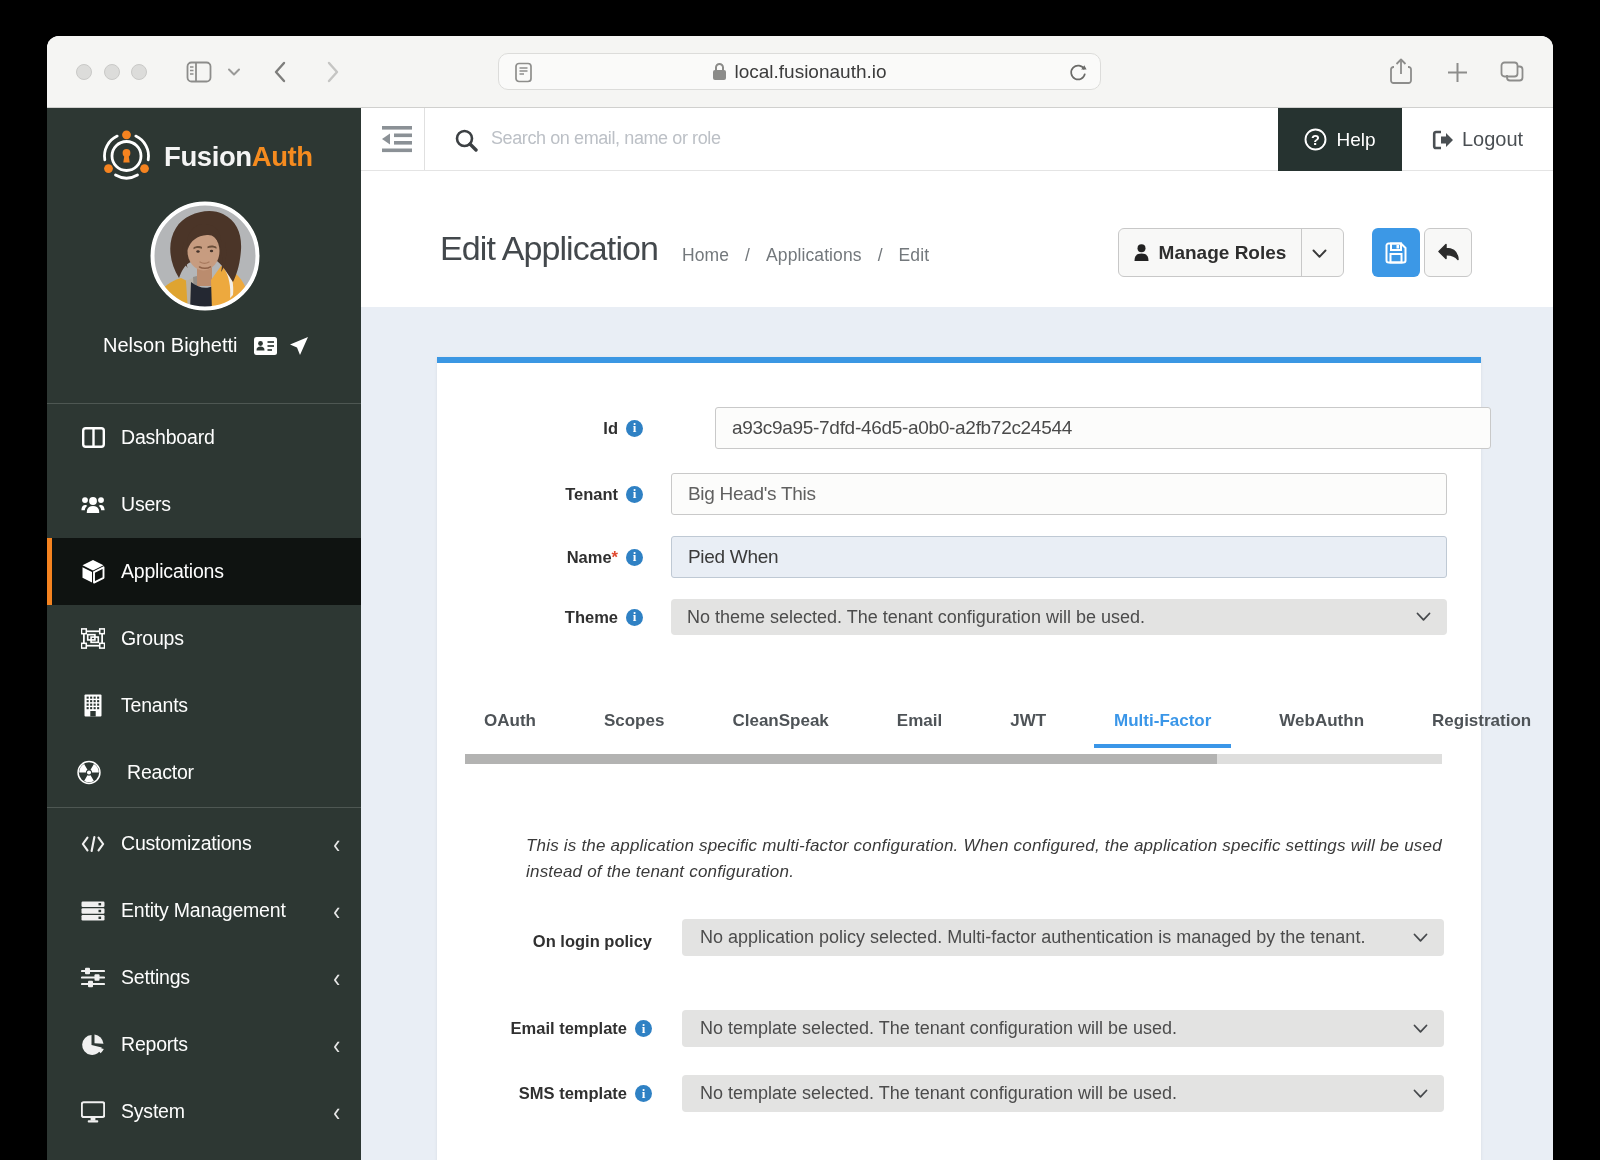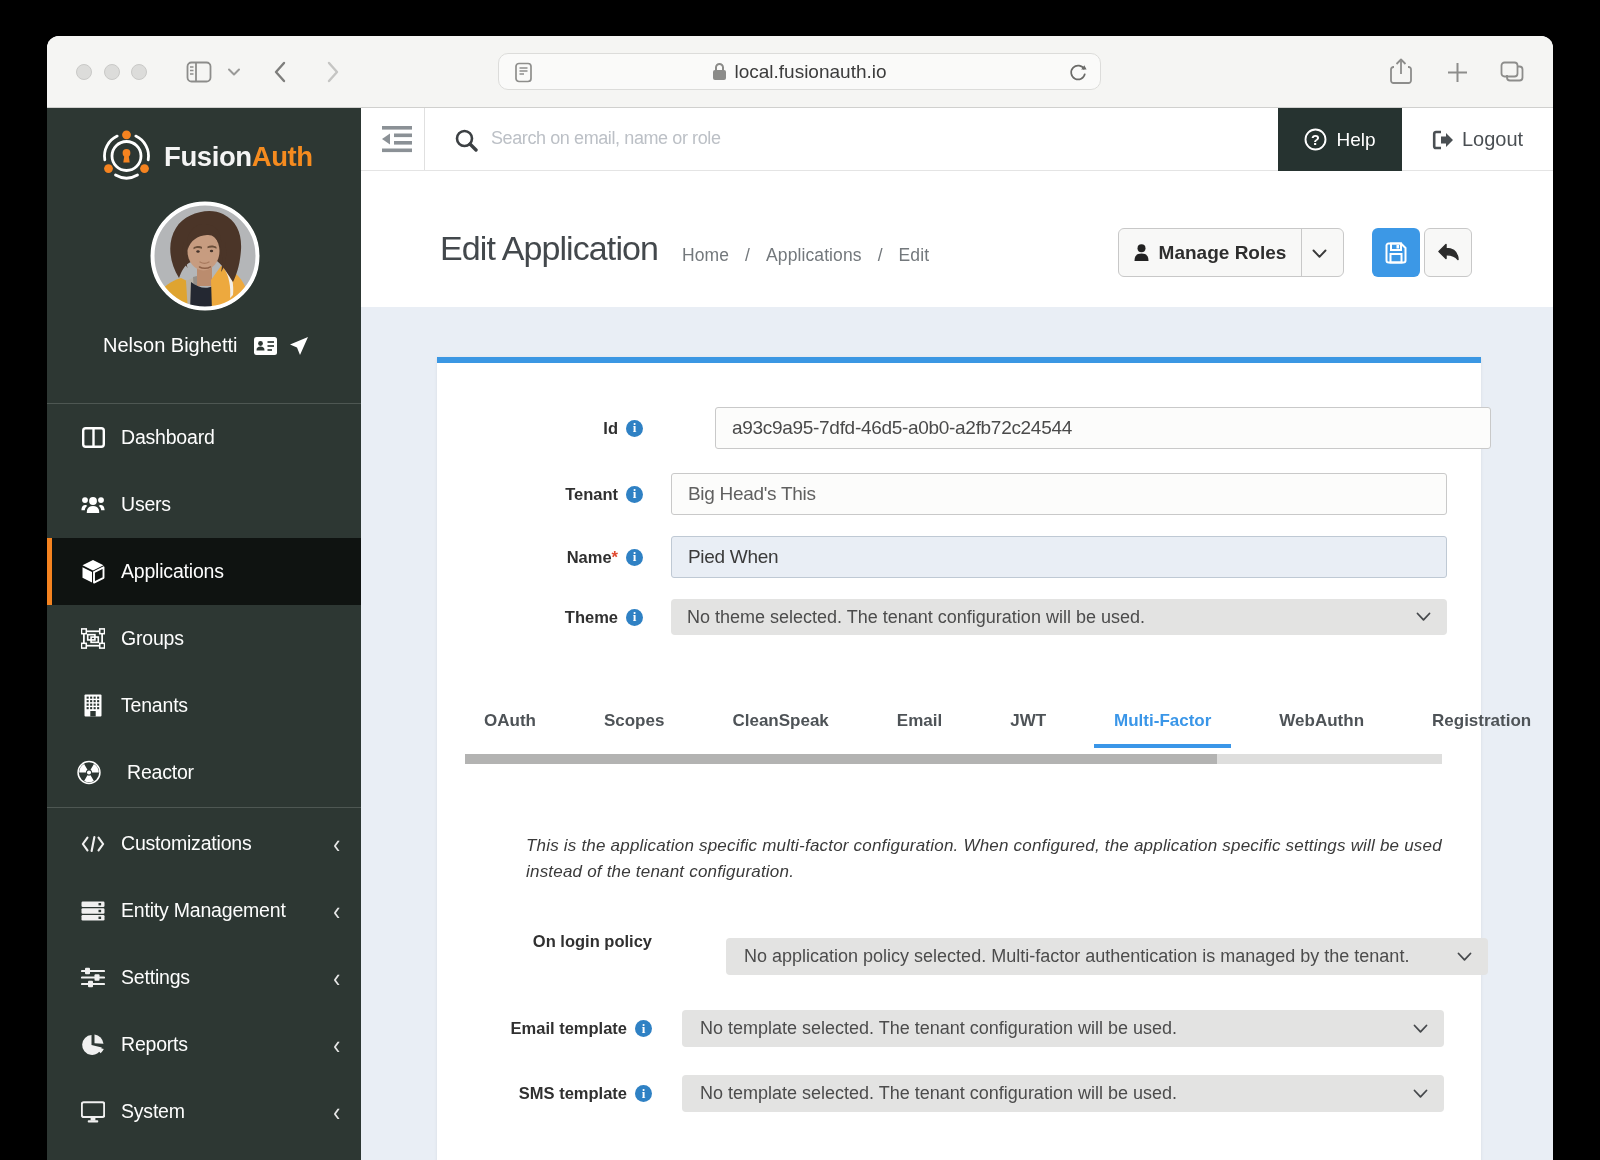--- a/index.html
+++ b/index.html
@@ -425,21 +425,21 @@
               <span class="act">Multi-Factor</span>
               <span>WebAuthn</span>
               <span>Registration</span>
               <span>SAML</span>
             </div>
           <div id="scrolltrack">
               <div id="scrollthumb"></div>
             </div>
           <div id="para">This is the application specific multi-factor configuration. When configured, the application specific settings will be used instead of the tenant configuration.</div>
           <div class="llabel" style="right:829px;top:566px;height:37px;">On login policy</div>
-          <div class="lselect" style="top:581px;margin-left:44px;">No application policy selected. Multi-factor authentication is managed by the tenant.
+          <div class="lselect" style="top:562px;">No application policy selected. Multi-factor authentication is managed by the tenant.
             <svg class="car" width="15" height="10" viewBox="0 0 15 10">
                 <polyline points="1.5,1.5 7.5,7.8 13.5,1.5" fill="none" stroke="#46494c" stroke-width="1.8" stroke-linecap="round" stroke-linejoin="round"></polyline>
               </svg>
           </div>
           <div class="llabel" style="right:829px;top:653px;height:37px;">Email template <span class="info">i</span></div>
           <div class="lselect" style="top:653px;">No template selected. The tenant configuration will be used.
             <svg class="car" width="15" height="10" viewBox="0 0 15 10">
                 <polyline points="1.5,1.5 7.5,7.8 13.5,1.5" fill="none" stroke="#46494c" stroke-width="1.8" stroke-linecap="round" stroke-linejoin="round"></polyline>
               </svg>
           </div>

